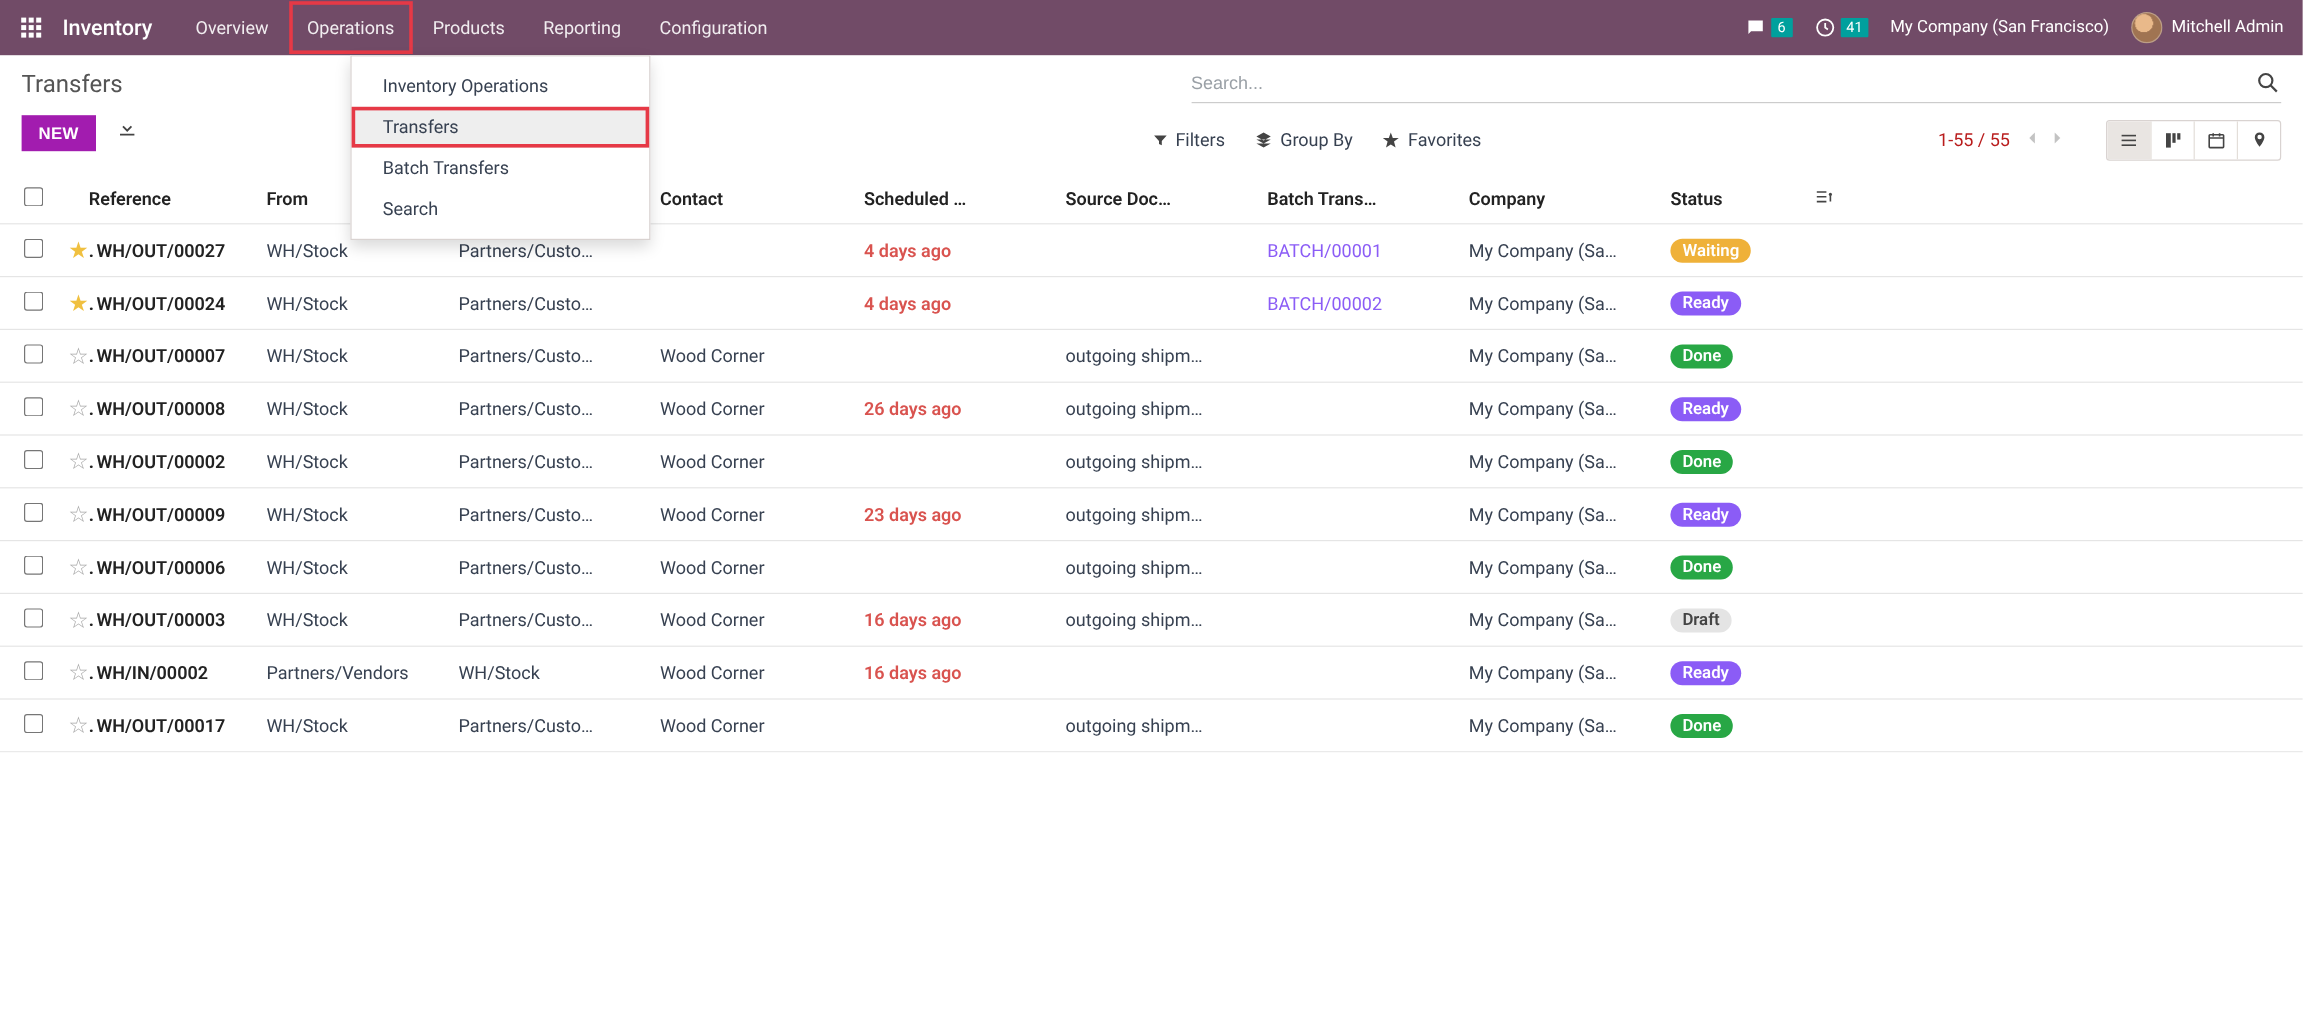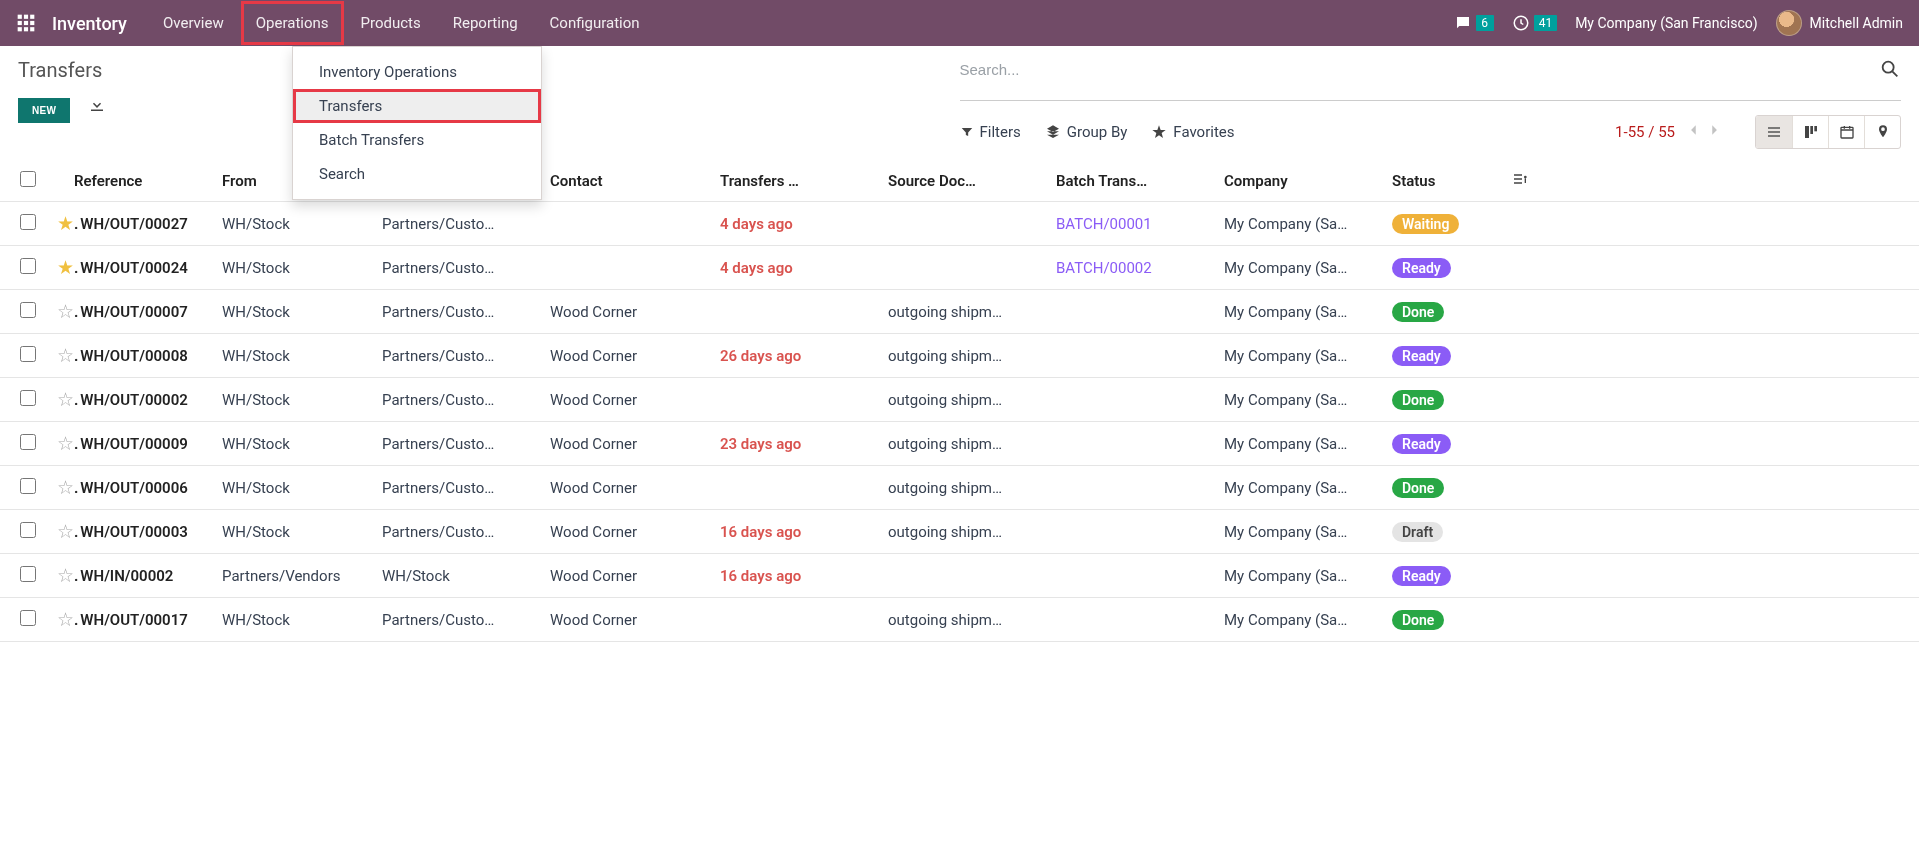--- a/index.html
+++ b/index.html
@@ -22,24 +22,24 @@
     
     .dropdown { position: absolute; top: 46px; left: 292px; width: 250px; background: #fff; border: 1px solid #d9d3d1; box-shadow: 0 6px 12px rgba(0,0,0,.15); padding: 8px 0; z-index: 50; }
     .dd-item { padding: 8px 26px; font-size: 15px; color: #374151; cursor: pointer; }
     .dd-item.highlight-item { background: #eeeeee; position: relative; }
     .dd-item.highlight-item::after { content: ""; position: absolute; inset: 0; border: 3px solid #e63946; pointer-events: none; }
 
     
     .ctrlbar { display: flex; padding: 12px 18px 6px; align-items: flex-start; }
     .ctrl-left { width: 50%; }
     .page-title { font-size: 20px; color: #555; margin-bottom: 14px; }
-    .btn-new { background: #0f766e; color: #fff; border: none; padding: 7px 14px; font-weight: 600; font-size: 10px; letter-spacing: .3px; cursor: pointer; margin-right: 14px; }
+    .btn-new { background: #a21caf; color: #fff; border: none; padding: 7px 14px; font-weight: 600; font-size: 14px; letter-spacing: .3px; cursor: pointer; margin-right: 14px; }
     .dl-icon { cursor: pointer; }
     .ctrl-right { width: 50%; display: flex; flex-direction: column; align-items: stretch; }
-    .search-row { display: flex; align-items: center; border-bottom: 1px solid #ccc; padding-bottom: 20px; margin-bottom: 14px; }
+    .search-row { display: flex; align-items: center; border-bottom: 1px solid #ccc; padding-bottom: 5px; margin-bottom: 14px; margin-left: 33px; }
     .search-input { flex: 1; border: none; outline: none; font-size: 15px; color: #666; background: transparent; }
     .search-input::placeholder { color: #9aa0a6; }
     .search-mag { width: 22px; height: 22px; }
     .toolbar-row { display: flex; align-items: center; gap: 24px; font-size: 15px; color: #374151; }
     .tool-btn { display: flex; align-items: center; gap: 6px; cursor: pointer; }
     .pager { margin-left: auto; display: flex; align-items: center; gap: 12px; font-size: 15px; color: #b91c1c; }
     .pager-arrows { display: flex; gap: 6px; }
     .pager-arrows svg { opacity: .35; }
     .view-switch { display: flex; border: 1px solid #d9d3d1; border-radius: 3px; overflow: hidden; margin-left: 10px; }
     .view-btn { width: 36px; height: 32px; display: flex; align-items: center; justify-content: center; cursor: pointer; border-left: 1px solid #e3ded9; }
@@ -214,21 +214,21 @@
 </div>
 
 <div class="tb-wrap">
   <div class="tb-header">
     <div class="col-check"><input type="checkbox" style=""></div>
     <div class="col-star"></div>
     <div class="col-ref">Reference</div>
     <div class="col-from">From</div>
     <div class="col-to">To</div>
     <div class="col-contact">Contact</div>
-    <div class="col-sched">Transfers …</div>
+    <div class="col-sched">Scheduled …</div>
     <div class="col-source">Source Doc…</div>
     <div class="col-batch">Batch Trans…</div>
     <div class="col-company">Company</div>
     <div class="col-status">Status</div>
     <div class="col-opts">
       <svg width="16" height="16" viewBox="0 0 24 24" fill="#444">
           <path d="M3 6h12M3 12h12M3 18h12" stroke="#444" stroke-width="2"></path>
           <circle cx="20" cy="9" r="2"></circle>
           <path d="M20 11v7" stroke="#444" stroke-width="2"></path>
         </svg>

